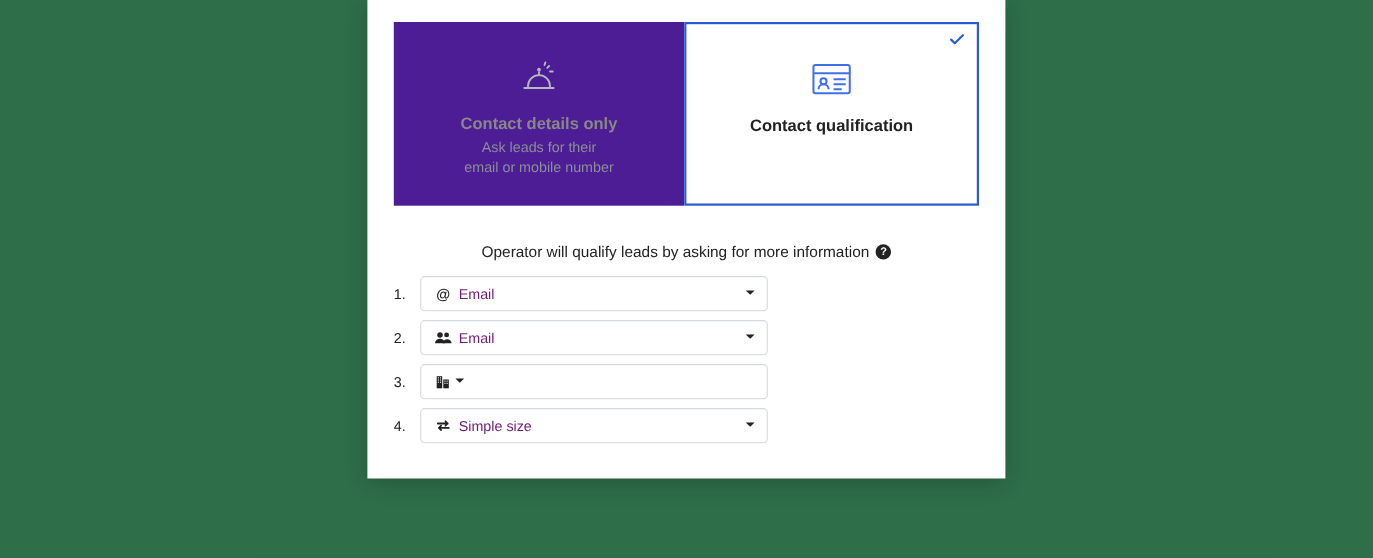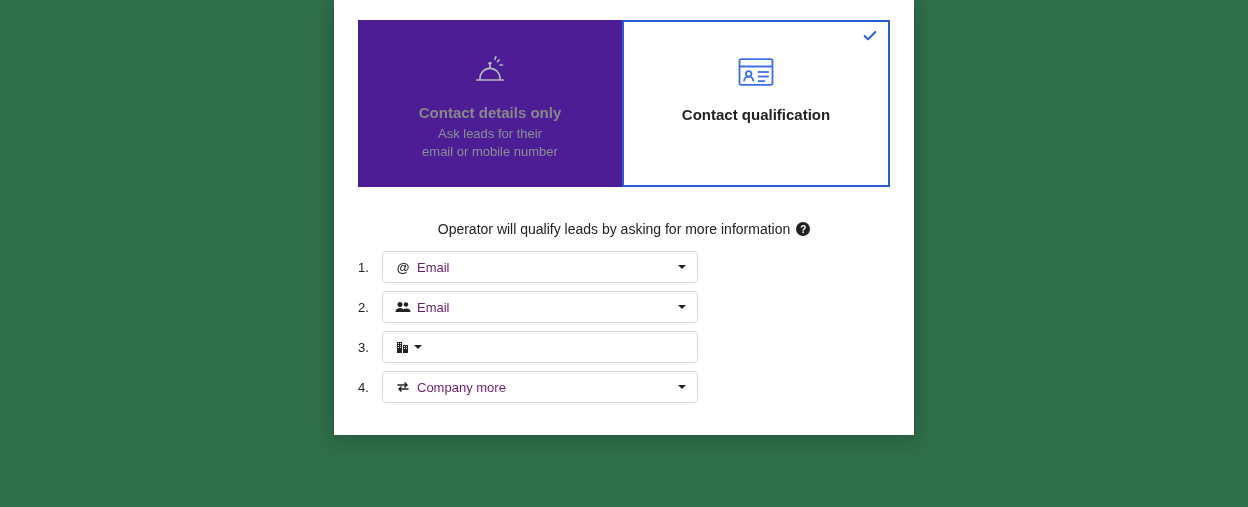--- a/index.html
+++ b/index.html
@@ -240,21 +240,21 @@
 
     <div class="field-row">
       <div class="field-num">4.</div>
       <div class="field-select">
         <span class="fs-icon">
           <svg width="14" height="12" viewBox="0 0 14 12" fill="none" stroke="#222" stroke-width="1.6">
             <path d="M2 4 H11 M11 4 L9 2 M11 4 L9 6" stroke-linecap="round" stroke-linejoin="round"></path>
             <path d="M12 8 H3 M3 8 L5 6 M3 8 L5 10" stroke-linecap="round" stroke-linejoin="round"></path>
           </svg>
         </span>
-        <span class="fs-label">Company more</span>
+        <span class="fs-label">Simple size</span>
         <span class="fs-caret">
           <svg width="10" height="10" viewBox="0 0 10 10">
               <path d="M1 3 L5 7 L9 3" fill="#222"></path>
             </svg>
         </span>
       </div>
     </div>
 
   </div>
 

